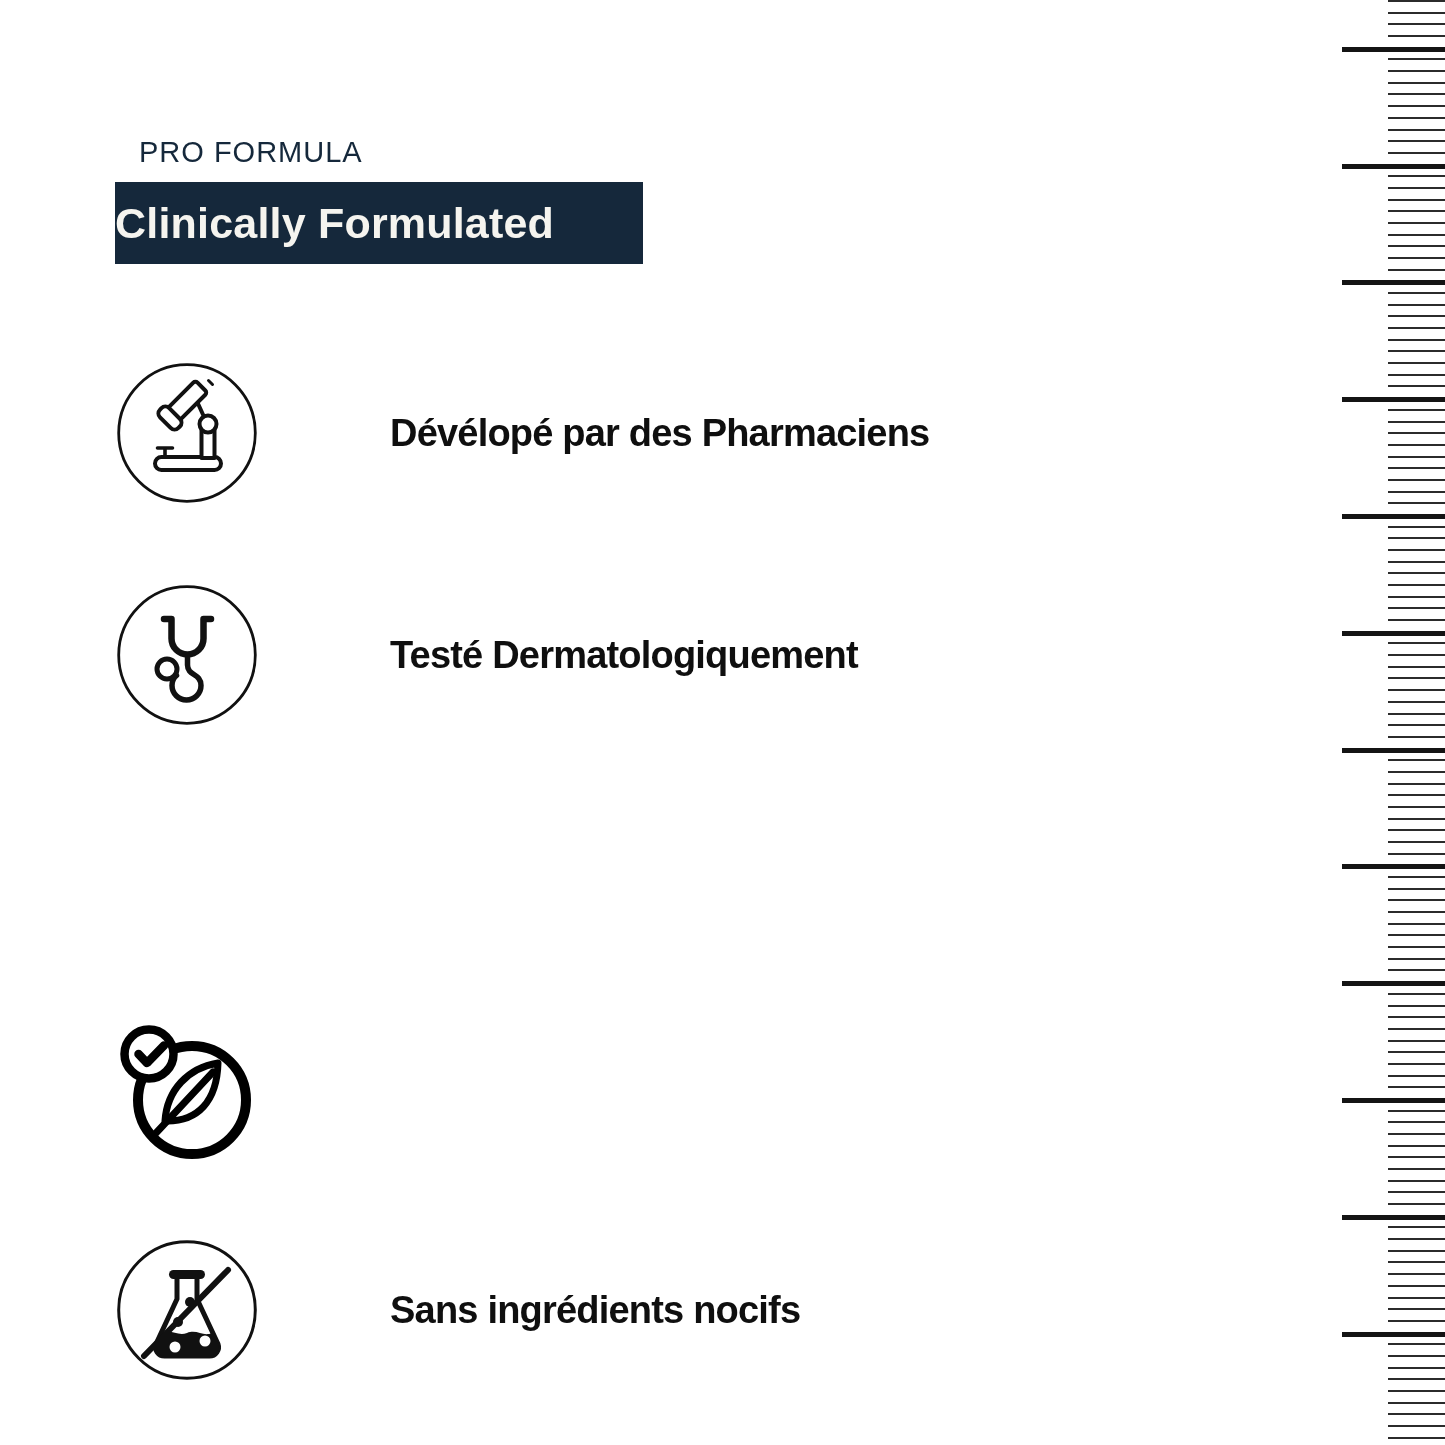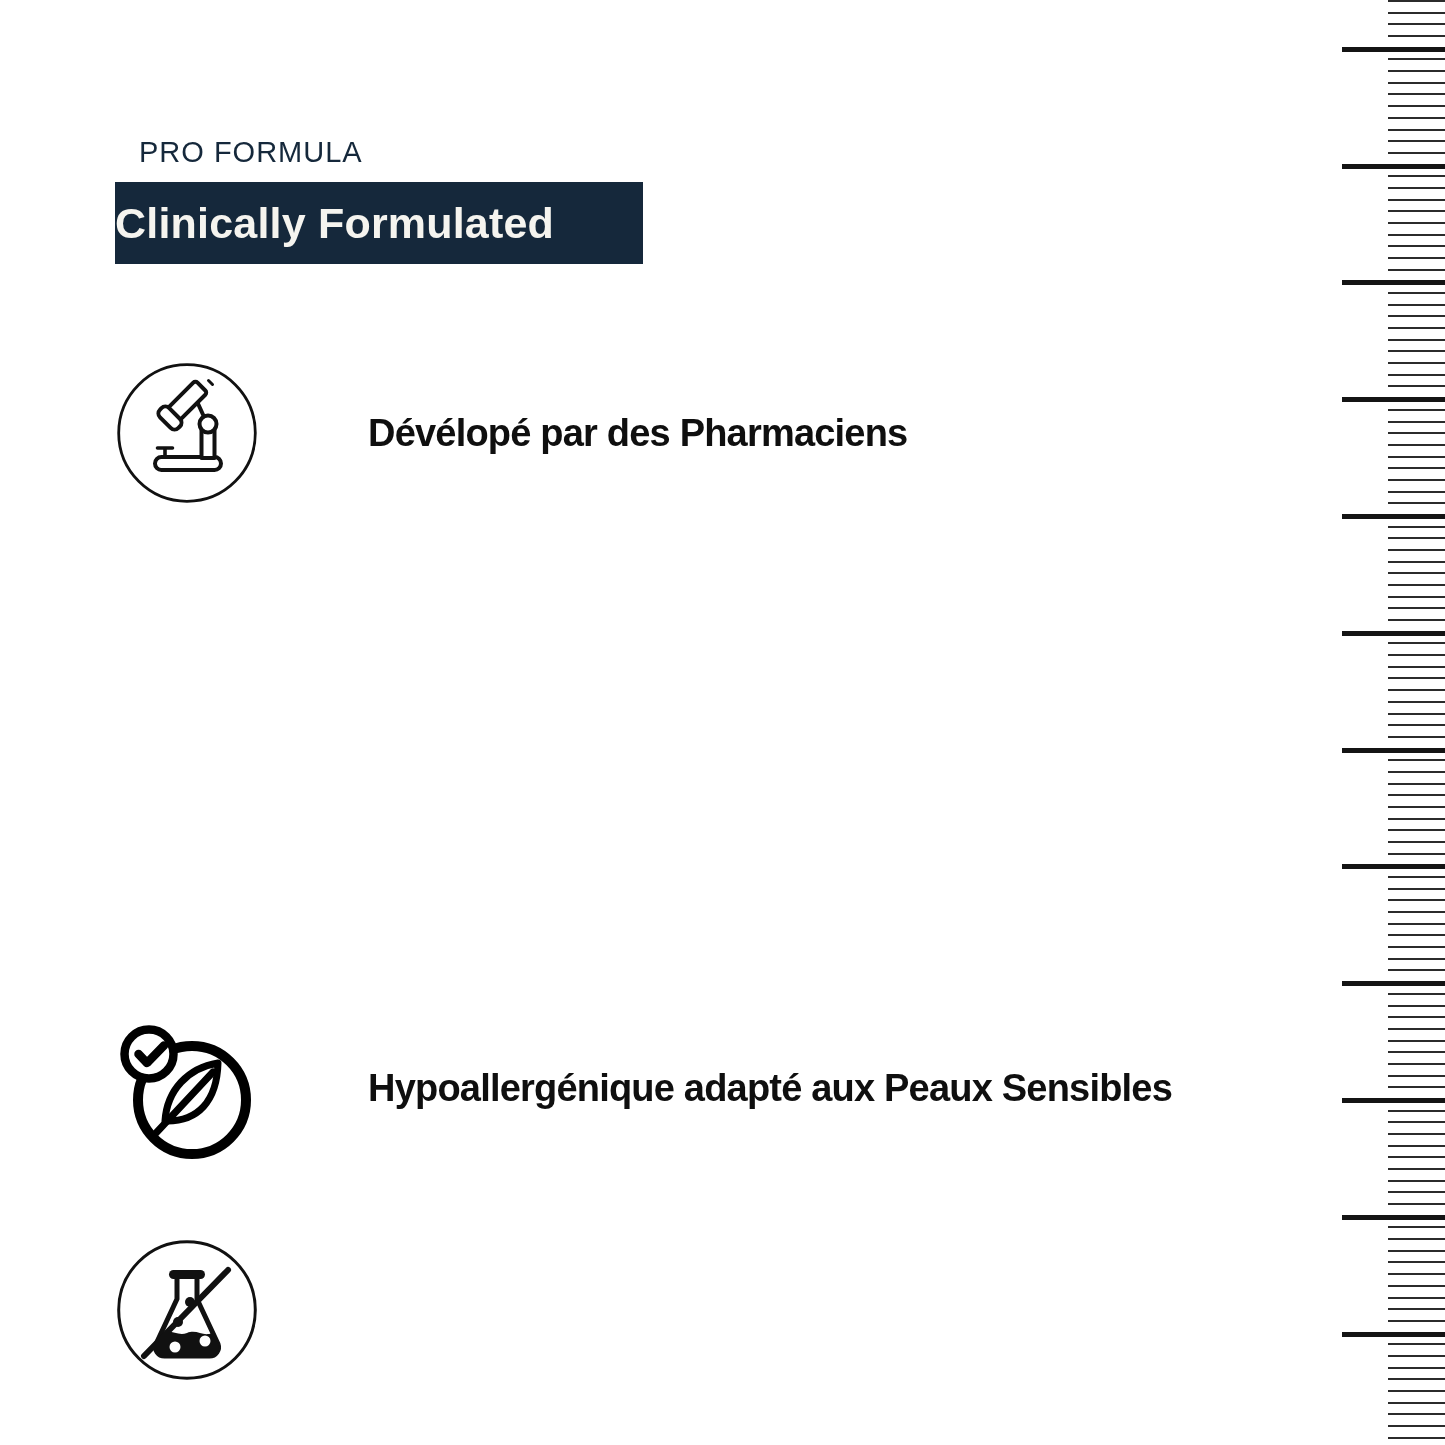--- a/index.html
+++ b/index.html
@@ -17,21 +17,21 @@
     display:flex;align-items:center;
   }
   .banner .banner-title{
     color:var(--banner_text,#f5f4ef);
     font-size:43px;font-weight:700;letter-spacing:0.2px;
     white-space:nowrap;
   }
 
   .feature-row{
     position:absolute;left:115px;height:144px;
-    display:flex;align-items:center;
+    display:flex;align-items:center;gap:22px;
   }
   .feature-row .icon-box{width:144px;height:144px;flex:0 0 144px;}
   .feature-row .icon-box svg{width:144px;height:144px;display:block;}
   .feature-row .feature-label{
     margin-left:109px;
     font-size:38px;font-weight:600;letter-spacing:-0.8px;
     color:var(--label,#0f0f0f);white-space:nowrap;
   }
 
   #ruler{position:absolute;top:0;right:0;width:110px;height:1445px;}
@@ -62,51 +62,64 @@
           <circle cx="93" cy="63" r="8.5" fill="#ffffff"></circle>
           <rect x="-8.5" y="-2" width="17" height="42" rx="3" transform="translate(85,27) rotate(45)" fill="#ffffff"></rect>
           <rect x="-13" y="36" width="26" height="13" rx="5.5" transform="translate(85,27) rotate(45)" fill="#ffffff"></rect>
           <path d="M93.5,19.5 l4,4" stroke-width="3"></path>
         </g>
       </svg>
     </div>
     <div class="feature-label">Dévélopé par des Pharmaciens</div>
   </div>
 
+  <div class="feature-row" style="top:583px">
+    <div class="icon-box">
+      <svg viewBox="0 0 144 144" aria-hidden="true">
+        <circle cx="72" cy="72" r="68.3" fill="none" stroke="#111111" stroke-width="2.8"></circle>
+        <g fill="none" stroke="#111111" stroke-linecap="round" stroke-linejoin="round">
+          <path d="M49,36 h7.5 v19.5 a16,16 0 0 0 32,0 V36 H96" stroke-width="6.5"></path>
+          <path d="M72.5,73 v9 c0,11 13.5,8 13.5,20.5 a14.5,14.5 0 1 1 -29,0 c0,-4 1.5,-7.5 4.5,-10" stroke-width="5.5"></path>
+          <circle cx="52" cy="86" r="10" stroke-width="5"></circle>
+        </g>
+      </svg>
+    </div>
+    <div class="feature-label">Testé Dermatologiquement</div>
+  </div>
 
 
   <div class="feature-row" style="top:1016px">
     <div class="icon-box">
       <svg viewBox="0 0 144 144" aria-hidden="true">
         <g fill="none" stroke="#000000">
           <circle cx="77" cy="84" r="54" stroke-width="10"></circle>
           <path d="M103,47 C73,52 52,74 50,105 C83,106 102,85 103,47 Z" stroke-width="7" fill="#ffffff" stroke-linejoin="round"></path>
           <path d="M41,117 L98,56" stroke-width="7" stroke-linecap="round"></path>
           <circle cx="34" cy="38" r="24.5" fill="#ffffff" stroke-width="8.5"></circle>
           <path d="M23.5,38 l8.5,9 l17,-17.5" stroke-width="8.5" stroke-linecap="round" stroke-linejoin="round"></path>
         </g>
       </svg>
     </div>
-    <div class="feature-label">Hypoallergénique adapté aux Peaux Sensibles</div>
   </div>
 
   <div class="feature-row" style="top:1238px">
     <div class="icon-box">
       <svg viewBox="0 0 144 144" aria-hidden="true">
         <circle cx="72" cy="72" r="68.3" fill="none" stroke="#111111" stroke-width="3"></circle>
         <rect x="54" y="32" width="36" height="9" rx="4.5" fill="#111111"></rect>
         <path d="M62,41 v20 L41,106 a9,9 0 0 0 8.5,12 h45 a9,9 0 0 0 8.5,-12 L82,61 v-20" fill="none" stroke="#111111" stroke-width="5" stroke-linejoin="round"></path>
         <path d="M46,97 C54,89 62,99 72,95 C82,91 88,99 97,95 L103,106 A9,9 0 0 1 94.5,118 h-45 A9,9 0 0 1 41,106 Z" fill="#111111"></path>
         <circle cx="60" cy="109" r="5.5" fill="#ffffff"></circle>
         <circle cx="90" cy="103" r="5.5" fill="#ffffff"></circle>
         <circle cx="75" cy="64" r="5" fill="#111111"></circle>
         <circle cx="63" cy="84" r="5" fill="#111111"></circle>
         <path d="M113,32 L29,118" fill="none" stroke="#111111" stroke-width="6" stroke-linecap="round"></path>
       </svg>
     </div>
+    <div class="feature-label">Sans ingrédients nocifs</div>
   </div>
 
   <div id="ruler">
       <div class="tick minor" style="top: 0px;"></div>
       <div class="tick minor" style="top: 11.7px;"></div>
       <div class="tick minor" style="top: 23.4px;"></div>
       <div class="tick minor" style="top: 35px;"></div>
       <div class="tick major" style="top: 46.7px;"></div>
       <div class="tick minor" style="top: 58.4px;"></div>
       <div class="tick minor" style="top: 70.1px;"></div>

